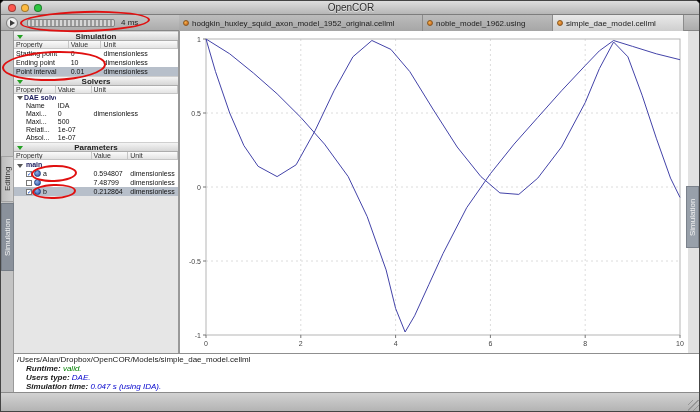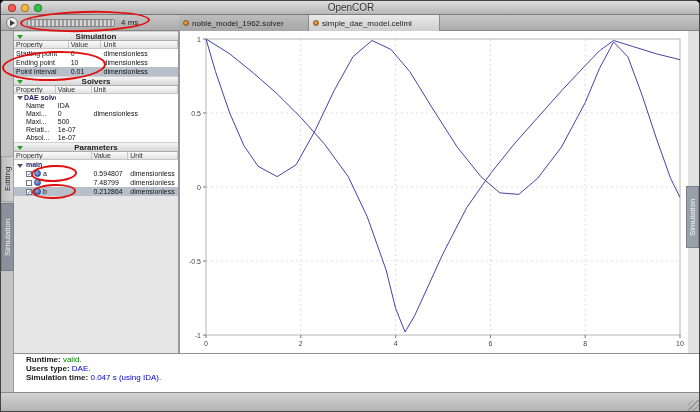--- a/index.html
+++ b/index.html
@@ -71,21 +71,21 @@
   .cbx.checked::after{content:"\2713";}
   .varicon{width:7px;height:7px;border-radius:50%;flex:none;
        background:radial-gradient(circle at 35% 30%,#8fb2ec,#2c50a0);border:1px solid #23407e;}
   
   .graph{position:absolute;left:178px;top:30px;width:509px;height:322px;background:#fff;
          border-left:1px solid #999;}
   
   .outputbar{position:absolute;left:13px;top:352px;width:687px;height:39px;background:#fff;
              border-top:1px solid #8f8f8f;font-size:8px;color:#1a1a1a;padding:1px 0 0 3px;}
   .out-line{height:9px;line-height:9px;white-space:nowrap;overflow:hidden;}
-  .out-line.indent{padding-left:9px;}
+  .out-line.indent{padding-left:9px;font-style:italic;}
   .out-label{font-weight:bold;}
   .val-green{color:#008000;} .val-blue{color:#0000cc;}
   
   .statusbar{position:absolute;left:0;top:391px;width:700px;height:21px;
              background:linear-gradient(#d2d2d2,#b0b0b0);border-top:1px solid #8b8b8b;}
   .grip{position:absolute;right:1px;bottom:1px;width:12px;height:12px;
         background:repeating-linear-gradient(135deg,transparent 0 3px,#979797 3px 4px);}
   
   .ellipse{position:absolute;border:2px solid #e01010;border-radius:50%;z-index:20;pointer-events:none;}
 </style>
@@ -101,23 +101,27 @@
       <div class="light green"></div>
     </div>
     <div class="title">OpenCOR</div>
   </div>
 
   <div class="tabbar">
     <div class="playbtn"></div>
     <div class="wheel"></div>
     <div class="delay">4 ms</div>
     <div class="filetabs">
+      <div class="filetab" style="width:244px">
+        <span class="tab-icon"></span>
+        <span>hodgkin_huxley_squid_axon_model_1952_original.cellml</span>
+      </div>
       <div class="filetab" style="width:130px">
         <span class="tab-icon"></span>
-        <span>noble_model_1962.solver</span>
+        <span>noble_model_1962.using</span>
       </div>
       <div class="filetab active" style="width:131px">
         <span class="tab-icon"></span>
         <span>simple_dae_model.cellml</span>
       </div>
     </div>
   </div>
 
   <div class="modestrip">
     <div class="vtab" style="top:125px;height:46px">
@@ -285,20 +289,21 @@
         <line x1="23" y1="82" x2="26" y2="82" stroke="#777"></line>
         <text x="21" y="84.5" text-anchor="end" font-size="7" fill="#444" font-family="Liberation Sans, sans-serif">0.5</text>
         <line x1="23" y1="8" x2="26" y2="8" stroke="#777"></line>
         <text x="21" y="10.5" text-anchor="end" font-size="7" fill="#444" font-family="Liberation Sans, sans-serif">1</text>
         <path d="M26.0 8.0 L35.5 40.6 L49.7 82.0 L63.9 114.6 L78.1 135.3 L97.1 145.6 L116.1 133.8 L135.0 99.8 L154.0 59.8 L172.9 25.8 L191.9 9.5 L210.9 18.4 L229.8 40.6 L253.5 79.0 L277.2 116.0 L300.9 145.6 L319.9 161.9 L338.8 163.4 L357.8 147.1 L381.5 116.0 L405.2 71.6 L419.4 37.6 L433.6 11.0 L447.9 25.8 L462.1 64.2 L476.3 107.2 L490.5 147.1 L500.0 166.4 " fill="none" stroke="#4343a8" stroke-width="1"></path>
         <path d="M26.0 8.0 L49.7 22.8 L73.4 42.0 L97.1 62.8 L120.8 86.4 L144.5 113.1 L168.2 145.6 L187.2 185.6 L206.1 238.9 L215.6 277.4 L225.1 301.0 L234.6 284.8 L248.8 253.7 L263.0 222.6 L286.7 176.7 L310.4 142.7 L334.1 113.1 L357.8 86.4 L381.5 59.8 L405.2 34.6 L419.4 19.8 L433.6 9.5 L452.6 15.4 L476.3 22.8 L500.0 28.7 " fill="none" stroke="#4343a8" stroke-width="1"></path>
       </svg>
   </div>
 
   <div class="outputbar">
+    <div class="out-line">/Users/Alan/Dropbox/OpenCOR/Models/simple_dae_model.cellml</div>
     <div class="out-line indent">
       <span class="out-label">Runtime:</span>
       <span class="val-green">valid.</span>
     </div>
     <div class="out-line indent">
       <span class="out-label">Users type:</span>
       <span class="val-blue">DAE.</span>
     </div>
     <div class="out-line indent">
       <span class="out-label">Simulation time:</span>

